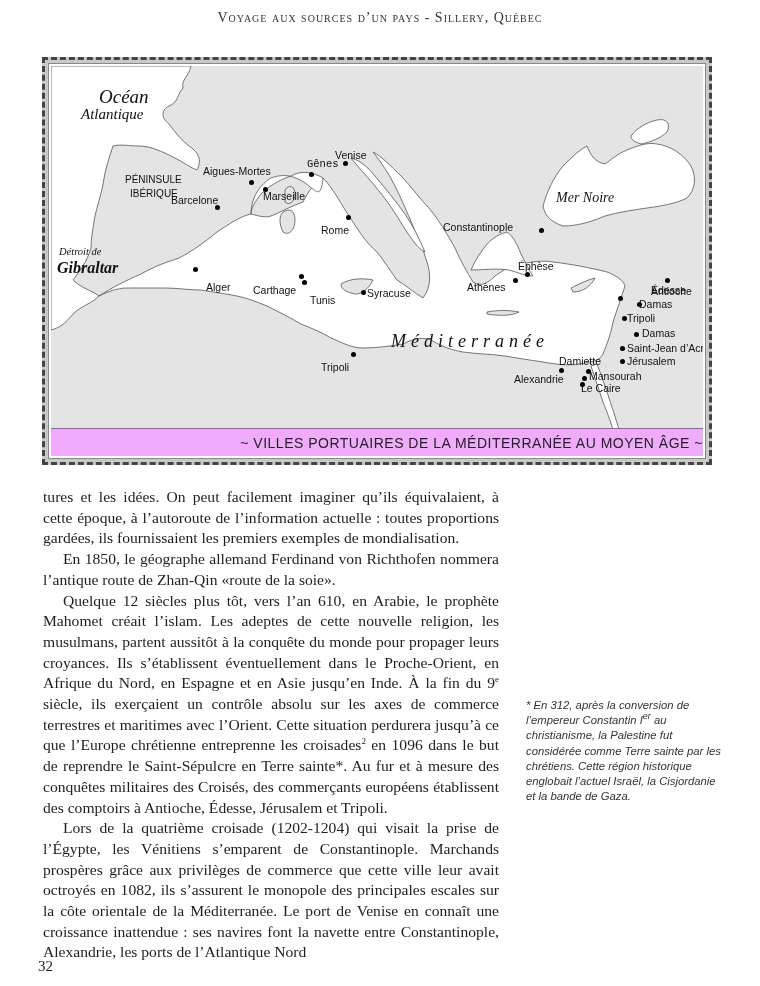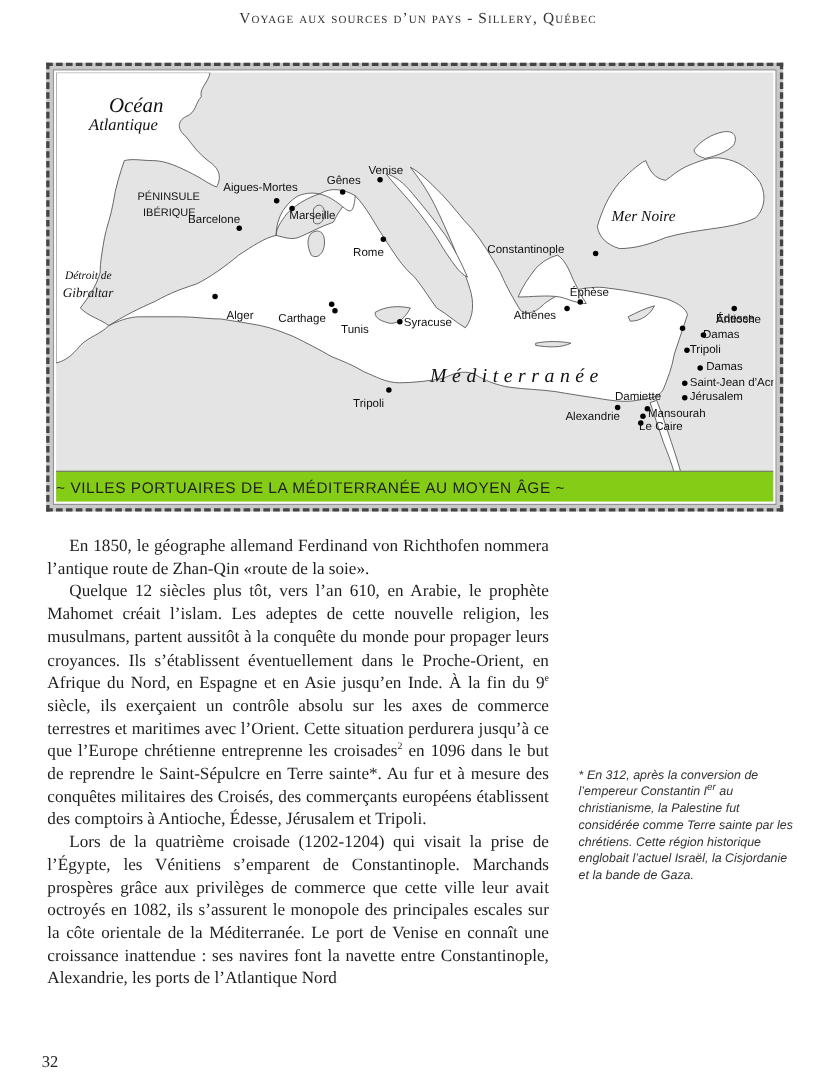--- a/index.html
+++ b/index.html
@@ -3,22 +3,22 @@
 <meta charset="utf-8">
 <style>
   * { margin:0; padding:0; box-sizing:border-box; }
   body { width:760px; height:986px; background:#ffffff; position:relative; overflow:hidden; font-family:"Liberation Serif", serif; color:#222; }
   .running-head { position:absolute; top:10px; left:0; width:760px; text-align:center; font-family:"Liberation Serif", serif; font-size:14px; letter-spacing:1px; font-variant:small-caps; color:#333; }
   .map-frame { position:absolute; left:42px; top:57px; width:670px; height:408px; background:#c9c9c9;
      border:3px dashed #444; }
   .map-inner { position:absolute; left:3px; top:3px; right:3px; bottom:3px; background:#fff; border:1px solid #888; }
   .map-area { position:absolute; left:2px; top:2px; right:2px; height:371px; background:#e4e4e4; overflow:hidden; }
   .map-area svg { position:absolute; left:0; top:0; }
-  .caption-bar { position:absolute; left:2px; right:2px; bottom:2px; height:28px; background:#84cc16; border-top:1px solid #777;
-     font-family:"Liberation Sans", sans-serif; font-size:14px; letter-spacing:0.5px; text-align:left; line-height:28px; color:#222; }
+  .caption-bar { position:absolute; left:2px; right:2px; bottom:2px; height:28px; background:#f0abfc; border-top:1px solid #777;
+     font-family:"Liberation Sans", sans-serif; font-size:14px; letter-spacing:0.5px; text-align:right; line-height:28px; color:#222; }
   .lbl { position:absolute; font-family:"Liberation Sans", sans-serif; font-size:10.5px; color:#111; white-space:nowrap; }
   .lbl-cap { font-size:10px; }
   .sea { position:absolute; font-family:"Liberation Serif", serif; font-style:italic; color:#111; white-space:nowrap; }
   .dot { position:absolute; width:5px; height:5px; border-radius:50%; background:#000; }
   .body-text { position:absolute; left:43px; top:487px; width:456px; font-size:15.6px; line-height:20.7px; text-align:justify; color:#1e1e1e; }
   .body-text p { text-indent:0; }
   .body-text p.ind { text-indent:20px; }
   .sidenote { position:absolute; left:526px; top:698px; width:200px; font-family:"Liberation Sans", sans-serif; font-style:italic; font-size:11.3px; line-height:15.2px; color:#333; }
   .page-number { position:absolute; left:18px; top:958px; font-size:15px; color:#222;margin-left:20px; }
   sup { font-size:9px; vertical-align:super; line-height:0; }
@@ -61,36 +61,36 @@
 
           <path d="M520,222 C528,218 536,214 544,212 C540,220 532,226 522,226 Z"></path>
         </g>
       </svg>
 
       <div class="sea" style="left:48px;top:20px;font-size:19px;">Océan</div>
       <div class="sea" style="left:30px;top:40px;font-size:15px;">Atlantique</div>
       <div class="sea" style="left:505px;top:124px;font-size:14px;">Mer Noire</div>
       <div class="sea" style="left:340px;top:265px;font-size:18px;letter-spacing:5px;">Méditerranée</div>
       <div class="sea" style="left:8px;top:180px;font-size:10.5px;">Détroit de</div>
-      <div class="sea" style="left:6px;top:193px;font-size:12px;">Gibraltar</div>
+      <div class="sea" style="left:6px;top:193px;font-size:16px;font-weight:bold;">Gibraltar</div>
 
       <div class="lbl lbl-cap" style="left:74px;top:108px;">PÉNINSULE</div>
       <div class="lbl lbl-cap" style="left:79px;top:122px;">IBÉRIQUE</div>
 
       <div class="dot" style="left:198px;top:114px;"></div>
       <div class="lbl" style="left:152px;top:99px;">Aigues-Mortes</div>
 
       <div class="dot" style="left:164px;top:139px;"></div>
       <div class="lbl" style="left:120px;top:128px;">Barcelone</div>
 
       <div class="dot" style="left:212px;top:121px;"></div>
       <div class="lbl" style="left:212px;top:124px;">Marseille</div>
 
       <div class="dot" style="left:258px;top:106px;"></div>
-      <div class="lbl" style="left:246px;top:92px;">Gênes</div>
+      <div class="lbl" style="left:256px;top:92px;font-family:Liberation Mono, monospace;">Gênes</div>
 
       <div class="dot" style="left:292px;top:95px;"></div>
       <div class="lbl" style="left:284px;top:83px;">Venise</div>
 
       <div class="dot" style="left:295px;top:149px;"></div>
       <div class="lbl" style="left:270px;top:158px;">Rome</div>
 
       <div class="dot" style="left:488px;top:162px;"></div>
       <div class="lbl" style="left:392px;top:155px;">Constantinople</div>
 
@@ -146,20 +146,21 @@
       <div class="lbl" style="left:538px;top:304px;">Mansourah</div>
 
       <div class="dot" style="left:529px;top:316px;"></div>
       <div class="lbl" style="left:530px;top:316px;">Le Caire</div>
     </div>
     <div class="caption-bar">~ VILLES PORTUAIRES DE LA MÉDITERRANÉE AU MOYEN ÂGE ~</div>
   </div>
 </div>
 
 <div class="body-text">
+  <p>tures et les idées. On peut facilement imaginer qu’ils équivalaient, à cette époque, à l’autoroute de l’information actuelle : toutes proportions gardées, ils fournissaient les premiers exemples de mondialisation.</p>
   <p class="ind">En 1850, le géographe allemand Ferdinand von Richthofen nommera l’antique route de Zhan-Qin «route de la soie».</p>
   <p class="ind"><span>Quelque 12 siècles plus tôt, vers l’an 610, en Arabie, le prophète Mahomet créait l’islam. Les adeptes de cette nouvelle religion, les musulmans, partent aussitôt à la conquête du monde pour propager leurs croyances. Ils s’établissent éventuellement dans le Proche-Orient, en Afrique du Nord, en Espagne et en Asie jusqu’en Inde. À la fin du 9</span><sup>e</sup><span> siècle, ils exerçaient un contrôle absolu sur les axes de commerce terrestres et maritimes avec l’Orient. Cette situation perdurera jusqu’à ce que l’Europe chrétienne entreprenne les croisades</span><sup>2</sup><span> en 1096 dans le but de reprendre le Saint-Sépulcre en Terre sainte*. Au fur et à mesure des conquêtes militaires des Croisés, des commerçants européens établissent des comptoirs à Antioche, Édesse, Jérusalem et Tripoli.</span></p>
   <p class="ind">Lors de la quatrième croisade (1202-1204) qui visait la prise de l’Égypte, les Vénitiens s’emparent de Constantinople. Marchands prospères grâce aux privilèges de commerce que cette ville leur avait octroyés en 1082, ils s’assurent le monopole des principales escales sur la côte orientale de la Méditerranée. Le port de Venise en connaît une croissance inattendue : ses navires font la navette entre Constantinople, Alexandrie, les ports de l’Atlantique Nord</p>
 </div>
 
 <div class="sidenote"><span>* En 312, après la conversion de l’empereur Constantin I</span><sup>er</sup><span> au christianisme, la Palestine fut considérée comme Terre sainte par les chrétiens. Cette région historique englobait l’actuel Israël, la Cisjordanie et la bande de Gaza.</span></div>
 
 <div class="page-number">32</div>
 
 </body></html>

